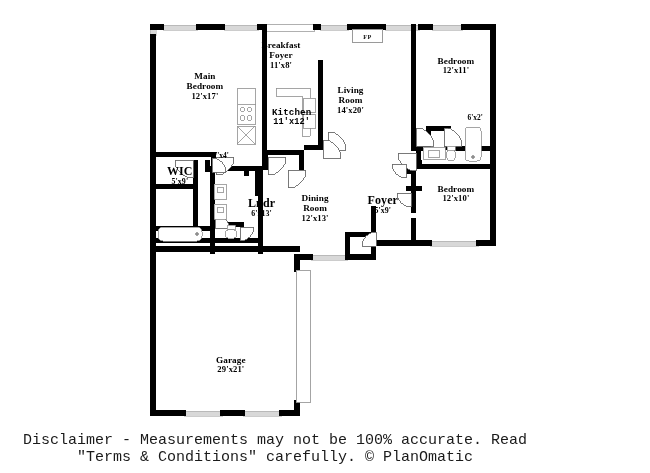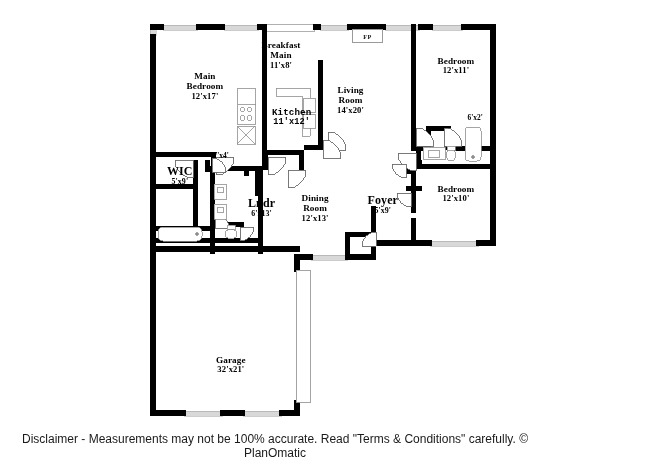--- a/index.html
+++ b/index.html
@@ -65,22 +65,22 @@
     align-items: center;
     justify-content: center;
     letter-spacing: 0.4px;
   }
   #disclaimer {
     position: absolute;
     left: 0;
     top: 432px;
     width: 550px;
     text-align: center;
-    font-family: Liberation Sans, sans-serif;
-    font-size: 12px;
+    font-family: Liberation Mono, monospace;
+    font-size: 15px;
     color: #1a1a1a;
   }
 </style>
 </head>
 <body>
 
 <div id="floorplan-root">
 
   <svg id="plan-svg" width="650" height="473" viewBox="0 0 650 473" shape-rendering="crispEdges">
 
@@ -281,31 +281,31 @@
     </g>
 
   </svg>
 
   <div id="fp-badge">FP</div>
 
   <div id="room-labels">
       <div class="room-label size-lg" style="left: 186.5px; top: 71px;"><span class="rl-name">Main
 Bedroom</span><span class="rl-dim">12'x17'</span></div>
       <div class="room-label size-lg" style="left: 261.5px; top: 40px;"><span class="rl-name">Breakfast
-Main</span><span class="rl-dim">11'x8'</span></div>
+Foyer</span><span class="rl-dim">11'x8'</span></div>
       <div class="room-label size-lg" style="left: 272px; top: 108px; font-family: Liberation Mono, monospace;"><span class="rl-name">Kitchen</span><span class="rl-dim">11'x12'</span></div>
       <div class="room-label size-lg" style="left: 337px; top: 85px;"><span class="rl-name">Living
 Room</span><span class="rl-dim">14'x20'</span></div>
       <div class="room-label size-lg" style="left: 437.5px; top: 56px;"><span class="rl-name">Bedroom</span><span class="rl-dim">12'x11'</span></div>
       <div class="room-label size-lg" style="left: 437.5px; top: 184px;"><span class="rl-name">Bedroom</span><span class="rl-dim">12'x10'</span></div>
       <div class="room-label size-md" style="left: 167px; top: 165px;"><span class="rl-name">WIC</span><span class="rl-dim">5'x9'</span></div>
       <div class="room-label size-md" style="left: 248px; top: 197px;"><span class="rl-name">Lndr</span><span class="rl-dim">6'x13'</span></div>
       <div class="room-label size-lg" style="left: 301.5px; top: 193px;"><span class="rl-name">Dining
 Room</span><span class="rl-dim">12'x13'</span></div>
       <div class="room-label size-md" style="left: 367.5px; top: 194px; text-align: center;"><span class="rl-name">Foyer</span><span class="rl-dim">5'x9'</span></div>
-      <div class="room-label size-lg" style="left: 216px; top: 322px; margin-top: 33px;"><span class="rl-name">Garage</span><span class="rl-dim">32'x21'</span></div>
+      <div class="room-label size-lg" style="left: 216px; top: 322px; margin-top: 33px;"><span class="rl-name">Garage</span><span class="rl-dim">29'x21'</span></div>
       <div class="dim-only" style="left: 213.5px; top: 150.5px;">7'x4'</div>
       <div class="dim-only" style="left: 467.5px; top: 112.5px;">6'x2'</div>
     </div>
 
   <div id="disclaimer">Disclaimer - Measurements may not be 100% accurate. Read "Terms &amp; Conditions" carefully. © PlanOmatic</div>
 
 </div>
 
 </body></html>

